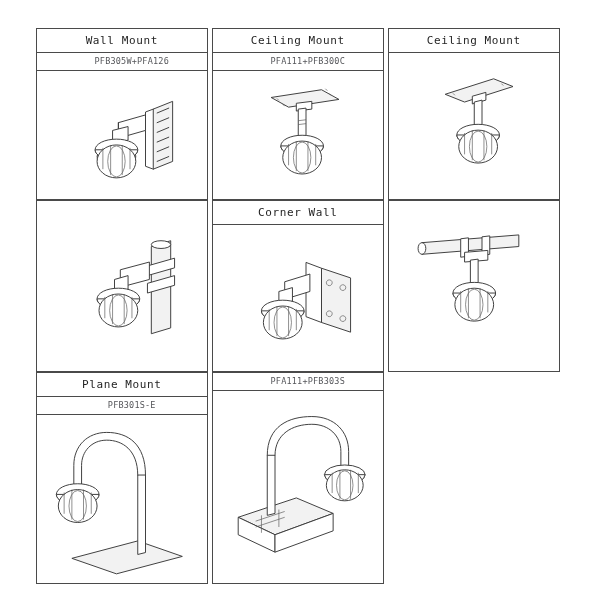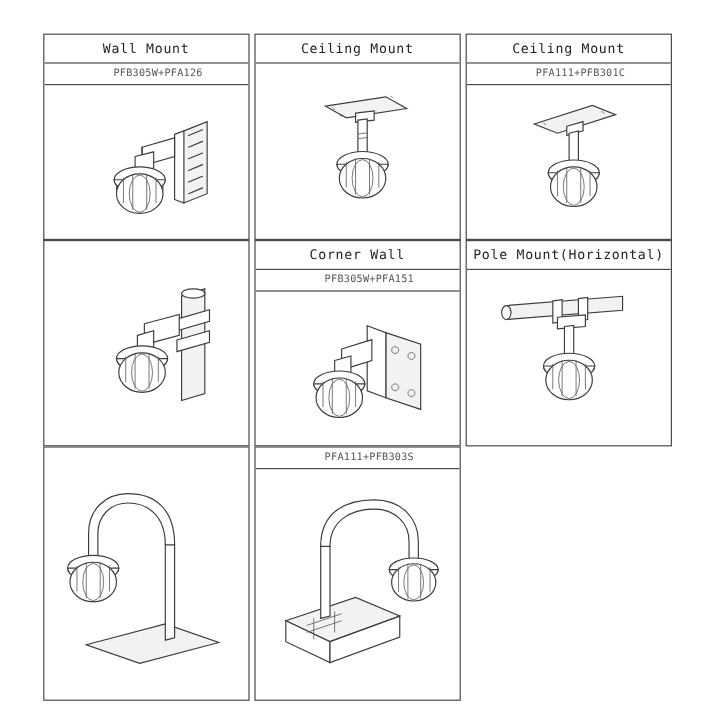--- a/index.html
+++ b/index.html
@@ -126,20 +126,21 @@
           <path class="fill-w" d="M62 86 a20 20 0 0 0 40 0 Z"></path>
           <ellipse class="fill-w" cx="82" cy="92" rx="20" ry="17"></ellipse>
           <path class="ln-thin" d="M68 78 L68 100 M76 75 L76 106 M88 75 L88 106 M96 78 L96 100"></path>
           <ellipse class="ln-thin" cx="82" cy="92" rx="9" ry="16"></ellipse>
         </svg>
       </div>
     </div>
 
     <div class="cell">
       <div class="title">Ceiling Mount</div>
+      <div class="subtitle">PFA111+PFB300C</div>
       <div class="art">
         <svg viewBox="0 0 176 130" preserveAspectRatio="xMidYMid meet">
 
           <path class="fill-l" d="M60 26 L112 18 L130 28 L78 36 Z"></path>
           <path class="ln-thin" d="M66 27 L68 29 M120 22 L122 24 M72 33 L74 35 M116 17 L118 19"></path>
 
           <path class="fill-w" d="M86 32 L102 30 L102 38 L86 40 Z"></path>
 
           <path class="fill-w" d="M88 38 L96 37 L96 72 L88 73 Z"></path>
           <path class="ln-thin" d="M88 50 L96 49 M88 54 L96 53"></path>
@@ -148,21 +149,20 @@
           <path class="fill-w" d="M70 76 a22 11 0 0 0 44 0 Z"></path>
           <ellipse class="fill-w" cx="92" cy="88" rx="20" ry="17"></ellipse>
           <path class="ln-thin" d="M78 74 L78 96 M86 71 L86 102 M98 71 L98 102 M106 74 L106 96"></path>
           <ellipse class="ln-thin" cx="92" cy="88" rx="9" ry="16"></ellipse>
         </svg>
       </div>
     </div>
 
     <div class="cell">
       <div class="title">Ceiling Mount</div>
-      <div class="subtitle">PFA111+PFB301C</div>
       <div class="art">
         <svg viewBox="0 0 176 130" preserveAspectRatio="xMidYMid meet">
           <path class="fill-l" d="M58 32 L108 16 L128 24 L78 40 Z"></path>
           <path class="ln-thin" d="M66 31 L68 33 M116 21 L118 23"></path>
           <path class="fill-w" d="M86 34 L100 30 L100 38 L86 42 Z"></path>
           <path class="fill-w" d="M88 40 L96 38 L96 66 L88 68 Z"></path>
           <ellipse class="fill-w" cx="92" cy="74" rx="22" ry="11"></ellipse>
           <path class="fill-w" d="M70 74 a22 11 0 0 0 44 0 Z"></path>
           <ellipse class="fill-w" cx="92" cy="86" rx="20" ry="17"></ellipse>
           <path class="ln-thin" d="M78 72 L78 94 M86 69 L86 100 M98 69 L98 100 M106 72 L106 94"></path>
@@ -188,42 +188,40 @@
           <path class="fill-w" d="M62 78 a22 11 0 0 0 44 0 Z"></path>
           <ellipse class="fill-w" cx="84" cy="90" rx="20" ry="17"></ellipse>
           <path class="ln-thin" d="M70 76 L70 98 M78 73 L78 104 M90 73 L90 104 M98 76 L98 98"></path>
           <ellipse class="ln-thin" cx="84" cy="90" rx="9" ry="16"></ellipse>
         </svg>
       </div>
     </div>
 
     <div class="cell">
       <div class="title">Corner Wall</div>
-      <div class="subtitle">PFB305W+PFA151</div>
       <div class="art">
         <svg viewBox="0 0 176 130" preserveAspectRatio="xMidYMid meet">
 
           <path class="fill-l" d="M112 34 L142 44 L142 100 L112 90 Z"></path>
           <path class="ln-thin" d="M120 46 a3 3 0 1 0 0.1 0 M134 51 a3 3 0 1 0 0.1 0 M120 78 a3 3 0 1 0 0.1 0 M134 83 a3 3 0 1 0 0.1 0"></path>
           <path class="fill-w" d="M96 28 L112 34 L112 90 L96 84 Z"></path>
 
           <path class="fill-w" d="M74 48 L100 40 L100 58 L74 66 Z"></path>
           <path class="fill-w" d="M68 58 L82 54 L82 68 L68 72 Z"></path>
 
           <ellipse class="fill-w" cx="72" cy="78" rx="22" ry="11"></ellipse>
           <path class="fill-w" d="M50 78 a22 11 0 0 0 44 0 Z"></path>
           <ellipse class="fill-w" cx="72" cy="90" rx="20" ry="17"></ellipse>
           <path class="ln-thin" d="M58 76 L58 98 M66 73 L66 104 M78 73 L78 104 M86 76 L86 98"></path>
           <ellipse class="ln-thin" cx="72" cy="90" rx="9" ry="16"></ellipse>
         </svg>
       </div>
     </div>
 
     <div class="cell">
-      <div class="title">Pole Mount(Horizontal)</div>
       <div class="art">
         <svg viewBox="0 0 176 130" preserveAspectRatio="xMidYMid meet">
 
           <path class="fill-l" d="M34 20 L134 12 L134 24 L34 32 Z"></path>
           <ellipse class="fill-w" cx="34" cy="26" rx="4" ry="6"></ellipse>
 
           <path class="fill-w" d="M74 16 L82 15 L82 34 L74 35 Z"></path>
           <path class="fill-w" d="M96 14 L104 13 L104 32 L96 33 Z"></path>
 
           <path class="fill-w" d="M78 30 L102 28 L102 38 L78 40 Z"></path>
@@ -233,20 +231,22 @@
           <ellipse class="fill-w" cx="88" cy="72" rx="22" ry="11"></ellipse>
           <path class="fill-w" d="M66 72 a22 11 0 0 0 44 0 Z"></path>
           <ellipse class="fill-w" cx="88" cy="84" rx="20" ry="17"></ellipse>
           <path class="ln-thin" d="M74 70 L74 92 M82 67 L82 98 M94 67 L94 98 M102 70 L102 92"></path>
           <ellipse class="ln-thin" cx="88" cy="84" rx="9" ry="16"></ellipse>
         </svg>
       </div>
     </div>
 
     <div class="cell">
+      <div class="title">Plane Mount</div>
+      <div class="subtitle">PFB301S-E</div>
       <div class="art">
         <svg viewBox="0 0 176 170" preserveAspectRatio="xMidYMid meet">
 
           <path class="fill-l" d="M36 146 L104 128 L150 144 L82 162 Z"></path>
 
           <path class="fill-w" d="M104 60 L112 60 L112 140 L104 142 Z"></path>
           <path class="ln" d="M104 60 C104 34 88 24 72 24 C56 24 46 36 46 50 L46 74"></path>
           <path class="ln" d="M112 60 C112 28 94 16 72 16 C52 16 38 30 38 50 L38 74"></path>
           <path class="ln" d="M38 74 L46 74"></path>
 

